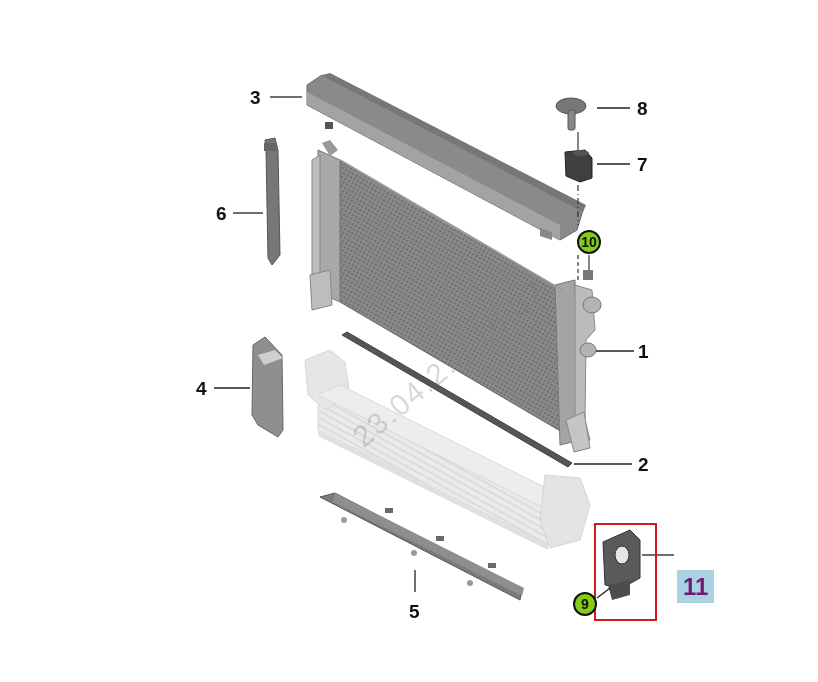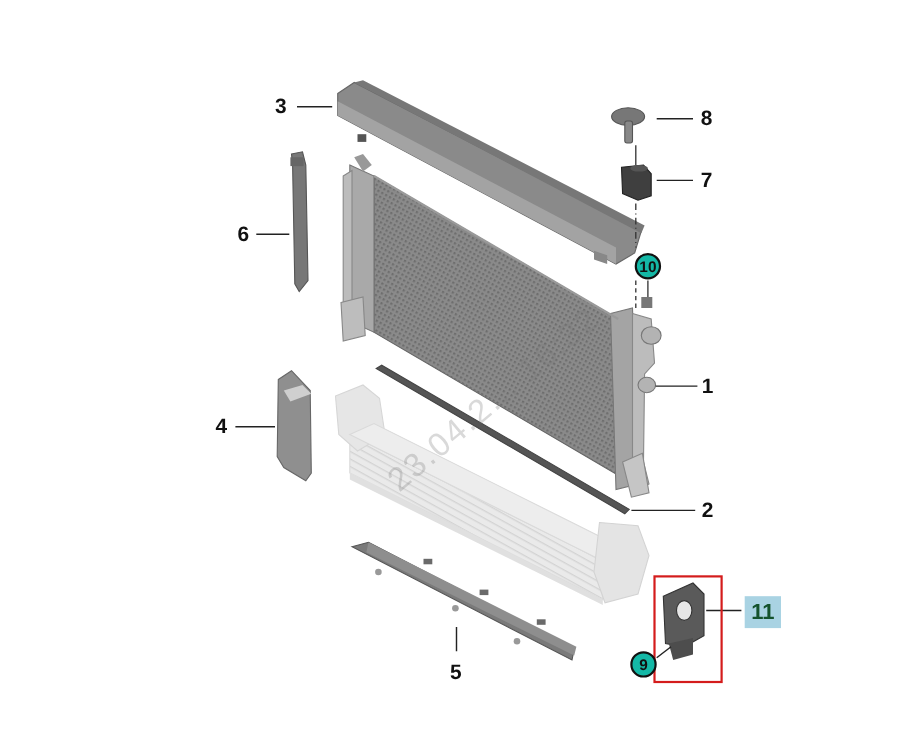--- a/index.html
+++ b/index.html
@@ -1,20 +1,20 @@
 <!DOCTYPE html>
 <html><head>
 <meta charset="utf-8">
 <style>
   html,body{margin:0;padding:0;background:#ffffff;}
   body{width:818px;height:682px;position:relative;overflow:hidden;font-family:"Liberation Sans",sans-serif;}
   #stage{position:absolute;left:0;top:0;width:818px;height:682px;}
   .callout{position:absolute;font-family:"Liberation Sans",sans-serif;font-weight:bold;font-size:19px;color:#111;line-height:1;cursor:pointer;}
-  .callout-circle{position:absolute;width:24px;height:24px;border:2px solid #111;border-radius:50%;background:#14b8a6;font-family:"Liberation Sans",sans-serif;font-weight:bold;font-size:14px;color:#111;display:flex;align-items:center;justify-content:center;box-sizing:border-box;cursor:pointer;}
-  .callout-hl{position:absolute;background:#a9d3e3;padding:5px 6px 4px 6px;font-family:"Liberation Sans",sans-serif;font-weight:bold;font-size:20px;color:#14532d;line-height:1;cursor:pointer;}
+  .callout-circle{position:absolute;width:24px;height:24px;border:2px solid #111;border-radius:50%;background:#84cc16;font-family:"Liberation Sans",sans-serif;font-weight:bold;font-size:14px;color:#111;display:flex;align-items:center;justify-content:center;box-sizing:border-box;cursor:pointer;}
+  .callout-hl{position:absolute;background:#a9d3e3;padding:5px 6px 4px 6px;font-family:"Liberation Sans",sans-serif;font-weight:bold;font-size:24px;color:#701a75;line-height:1;cursor:pointer;margin-top:28px;}
   .hl-box{position:absolute;border:2px solid #d41c1c;box-sizing:border-box;}
   .watermark{position:absolute;font-family:"Liberation Sans",sans-serif;font-size:30px;color:rgba(120,120,120,0.28);transform-origin:left bottom;transform:rotate(-40deg);white-space:nowrap;letter-spacing:2px;}
 </style>
 </head>
 <body>
 
 <div id="stage">
   <svg width="818" height="682" viewBox="0 0 818 682" xmlns="http://www.w3.org/2000/svg" style="position:absolute;left:0;top:0;">
     <defs>
       <pattern id="core" width="4" height="4" patternUnits="userSpaceOnUse" patternTransform="rotate(29)">

